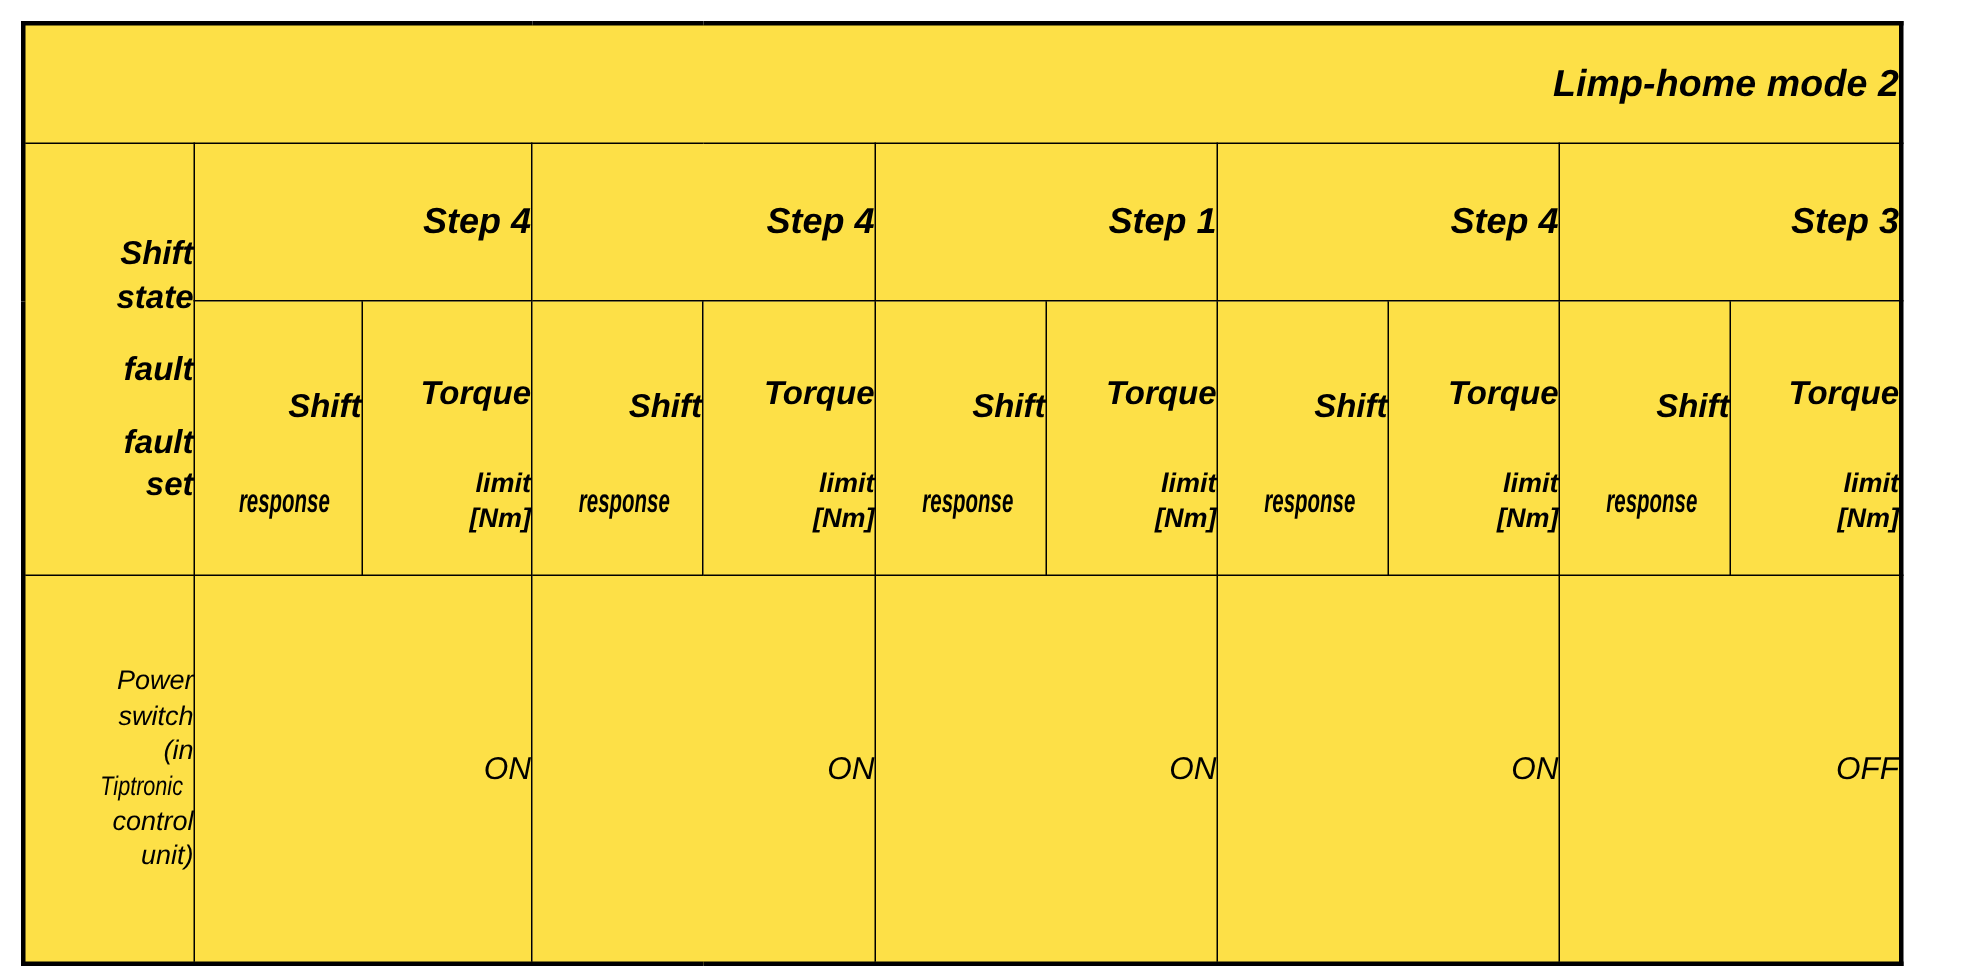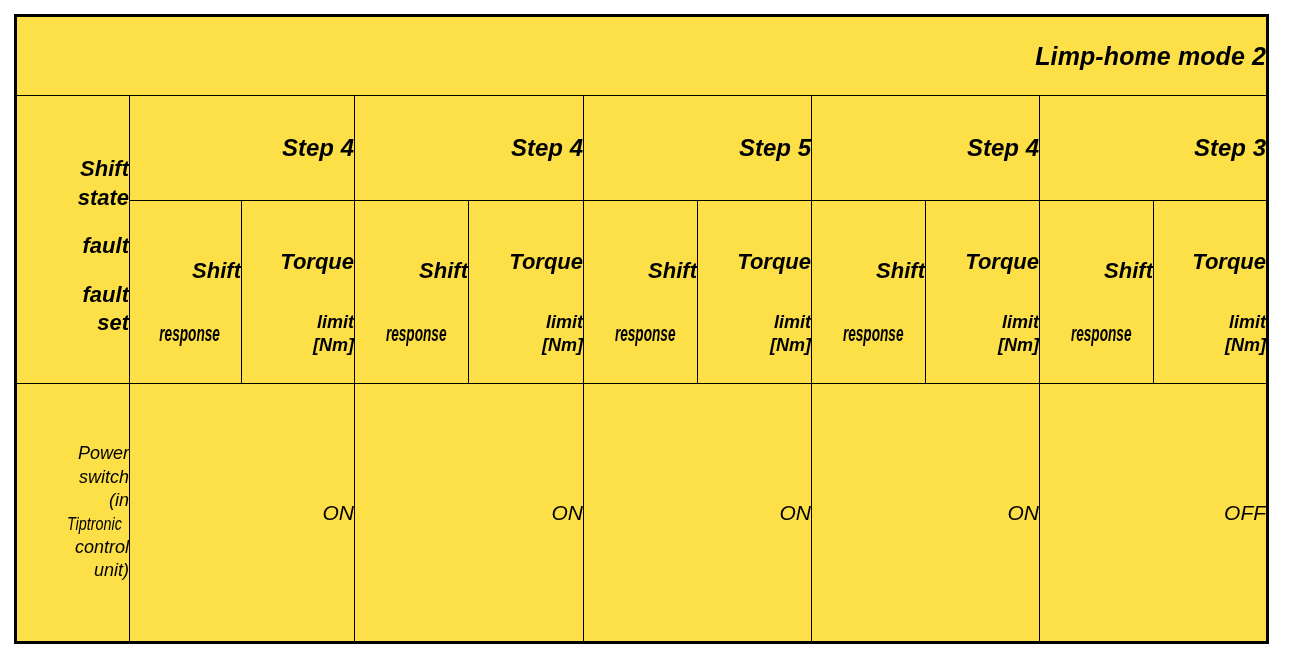--- a/index.html
+++ b/index.html
@@ -173,21 +173,21 @@
           <span class="ln">state</span>
           <span class="gap"></span>
           <span class="ln">fault</span>
           <span class="gap"></span>
           <span class="ln">fault</span>
           <span class="ln">set</span>
         </td>
 
         <td class="step-cell" colspan="2">Step 4</td>
         <td class="step-cell" colspan="2">Step 4</td>
-        <td class="step-cell" colspan="2">Step 5</td>
+        <td class="step-cell" colspan="2">Step 1</td>
         <td class="step-cell" colspan="2">Step 4</td>
         <td class="step-cell" colspan="2">Step 3</td>
       </tr>
 
       <tr>
         <td class="sub-head">
           <div class="sh-inner">
             <span class="big">Shift</span>
             <span class="spacer"></span>
             <span class="cond">response</span>

